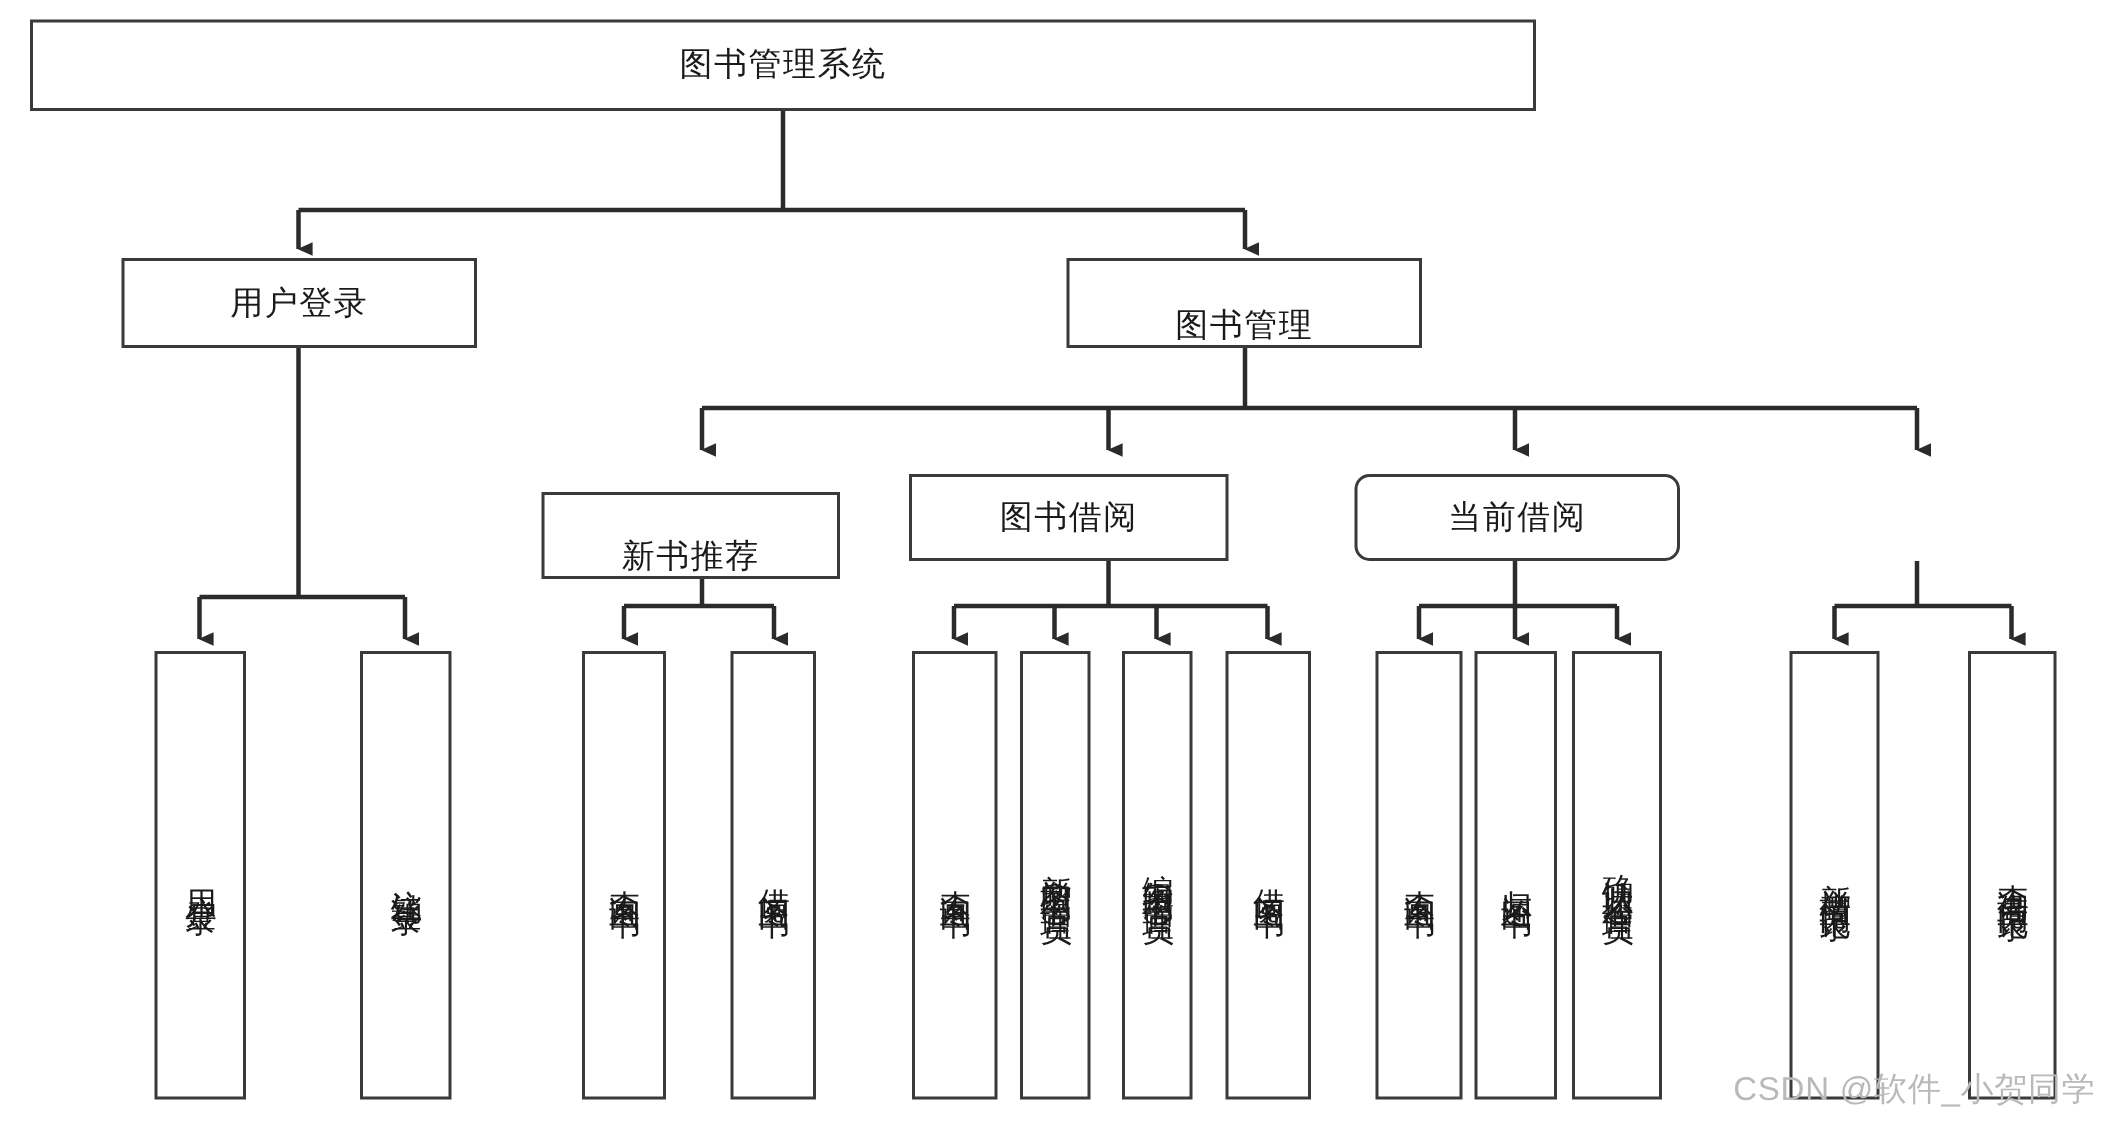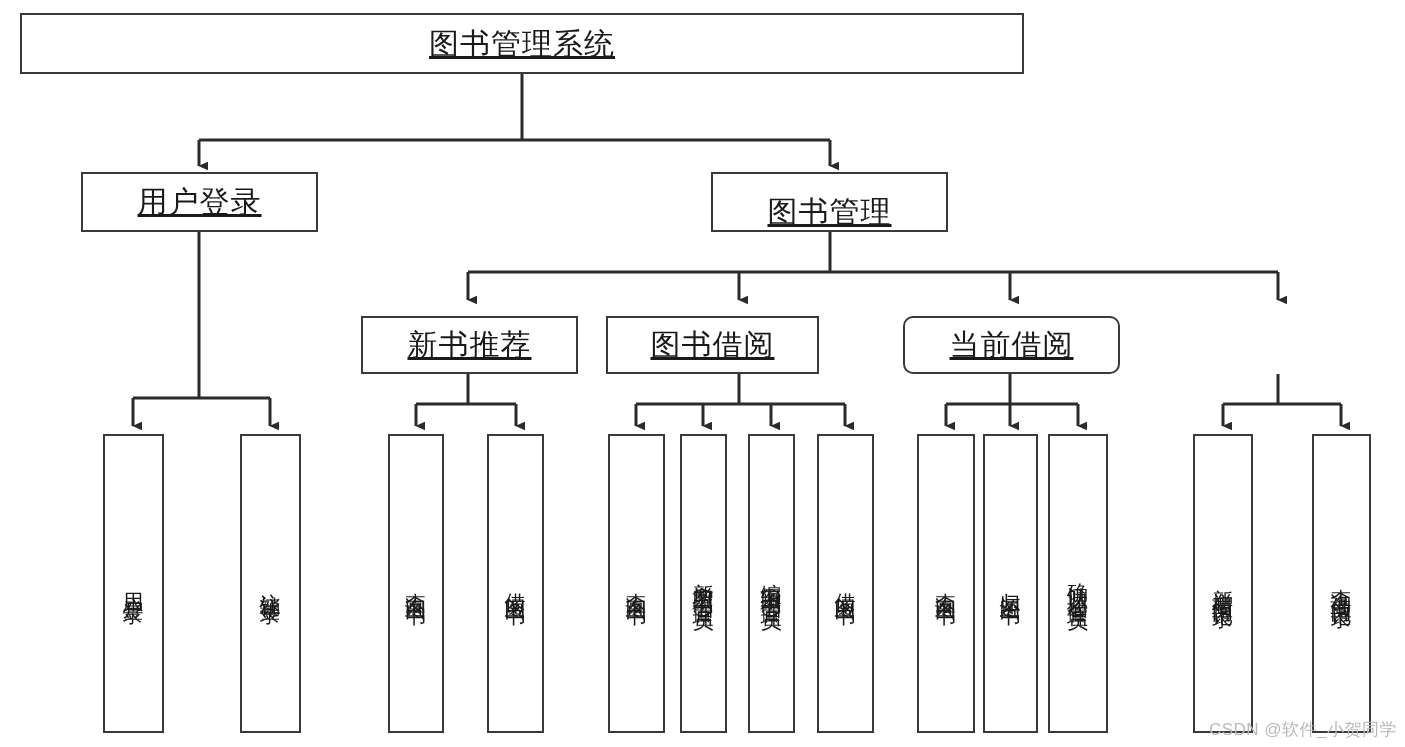--- a/index.html
+++ b/index.html
@@ -30,44 +30,43 @@
     box-sizing: border-box;
     background: #ffffff;
     border: 2.5px solid #3a3a3a;
     display: flex;
     align-items: center;
     justify-content: center;
     color: #1a1a1a;
     z-index: 2;
   }
   .node.horiz {
-    font-size: 30px;
+    font-size: 22px;
     letter-spacing: 1px;
     line-height: 1.2;
-    text-decoration: underline;
   }
   .node.vert {
     writing-mode: vertical-rl;
     text-orientation: upright;
     font-size: 21px;
     letter-spacing: 4px;
     line-height: 1.1;
     padding-top: 4px;
     padding-bottom: 4px;
   }
   .node.vert .vtext {
     writing-mode: vertical-rl;
     text-orientation: upright;
     white-space: nowrap;
   }
   #watermark {
     position: absolute;
     right: 8px;
     bottom: 6px;
-    font-size: 17px;
+    font-size: 22px;
     color: #b9b9b9;
     letter-spacing: 0.5px;
     z-index: 3;
     white-space: nowrap;
   }
 </style>
 </head>
 <body>
 
 <div id="canvas">
@@ -128,21 +127,21 @@
     <span>图书管理系统</span>
   </div>
 
   <div class="node horiz" style="left:81px; top:172px; width:237px; height:60px;">
     <span>用户登录</span>
   </div>
   <div class="node horiz" style="left:711px; top:172px; width:237px; height:60px;align-items:flex-end;">
     <span>图书管理</span>
   </div>
 
-  <div class="node horiz" style="left:361px; top:316px; width:217px; height:58px;">
+  <div class="node horiz" style="left:361px; top:328px; width:199px; height:58px;align-items:flex-end;">
     <span>新书推荐</span>
   </div>
   <div class="node horiz" style="left:606px; top:316px; width:213px; height:58px;">
     <span>图书借阅</span>
   </div>
   <div class="node horiz" style="left:903px; top:316px; width:217px; height:58px;border-radius:10px;">
     <span>当前借阅</span>
   </div>
 
   <div class="node vert" style="left:103px; top:434px; width:61px; height:299px;">

